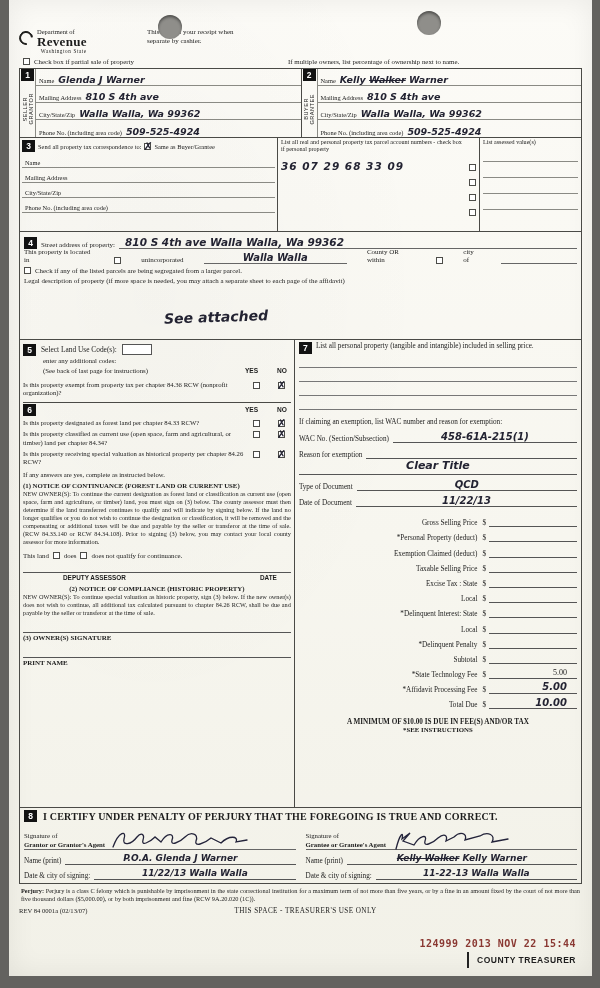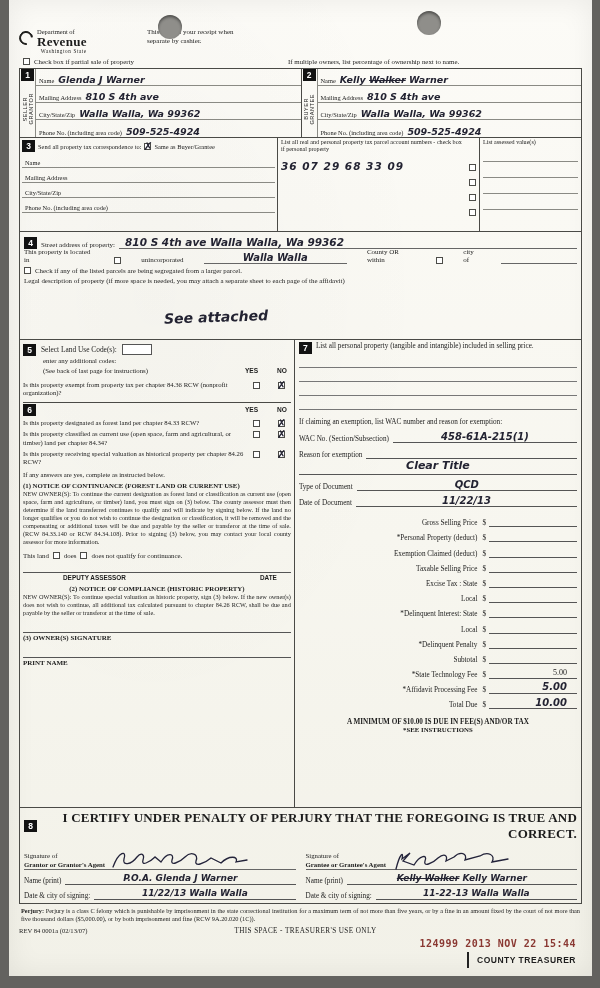--- a/index.html
+++ b/index.html
@@ -136,21 +136,21 @@
   .m-dollar { flex:none; padding-right:3px; }
   .m-line { width:88px; flex:none; border-bottom:1px solid #555; text-align:right; padding-right:10px; font-size:8px; line-height:1.1; }
   .m-line .hw { font-size:10px; }
   .min-note { text-align:center; margin-top:9px; font-weight:bold; }
   .min-note .mn1 { font-size:7.2px; }
   .min-note .mn2 { font-size:6.8px; }
 
   
   .sec8 { border:1px solid #4a4a46; border-top:none; padding:2px 4px 3px 4px; }
   .certify { display:flex; gap:6px; align-items:center; justify-content:flex-start; }
-  .certify b { flex:1; text-align:right; font-size:13px; letter-spacing:0.2px; }
+  .certify b { flex:1; text-align:left; font-size:10px; letter-spacing:0.2px; }
   .sig-grid { display:flex; gap:10px; margin-top:2px; }
   .sig-col { width:50%; }
   .sig-row { display:flex; align-items:flex-end; border-bottom:1px solid #666; height:26px; }
   .sig-labels { font-size:6.8px; line-height:1.25; flex:none; }
   .sig-labels .b { font-weight:bold; }
   .sig-area { flex:1; position:relative; height:100%; }
   .sig-area svg { position:absolute; left:4px; bottom:-4px; }
   .sig-col .inline-field { height:15px; }
   .sig-col .iline { font-size:9px; }
 

